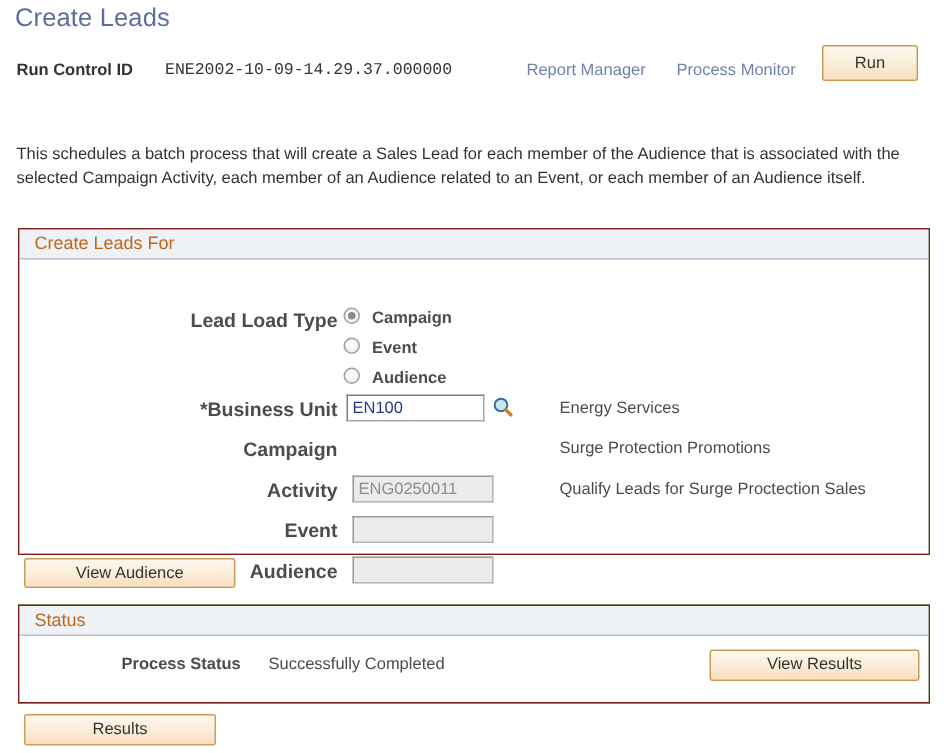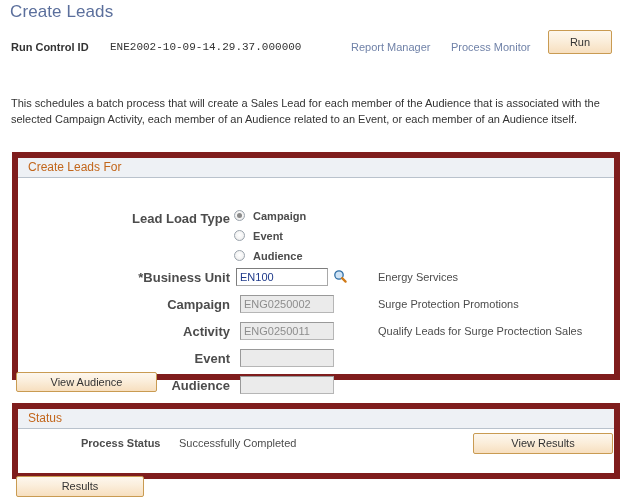--- a/index.html
+++ b/index.html
@@ -101,21 +101,21 @@
     line-height: 16px;
     color: #333333;
   }
 
   
   .panel {
     position: absolute;
     left: 12px;
     width: 608px;
     box-sizing: border-box;
-    border: 6px solid #7f1d1d;
+    border: 1px solid #7f1d1d;
     background: #22c55e;
   }
   .panel-header {
     height: 19px;
     background: #eef1f5;
     border-bottom: 1px solid #b9c2cc;
     font-size: 12px;
     color: #c2661b;
     padding: 0 0 0 10px;
     line-height: 19px;
@@ -296,21 +296,20 @@
     <input class="ps-input" id="business-unit-input" type="text" style="left: 218px; top: 90px; width: 92px;" value="EN100">
     <span class="lookup-icon" style="left:315px; top:91px;">
       <svg width="14" height="14" viewBox="0 0 14 14">
         <circle cx="6" cy="6" r="4.2" fill="#cfe3f5" stroke="#2f6ea5" stroke-width="1.3"></circle>
         <line x1="9.1" y1="9.1" x2="12.6" y2="12.6" stroke="#d07a17" stroke-width="2.2" stroke-linecap="round"></line>
       </svg>
     </span>
     <span class="desc-text" style="left:360px; top:93px;">Energy Services</span>
 
     <span class="form-label" style="left:60px; top:119px; width:152px;">Campaign</span>
-    <input class="ps-input" id="campaign-input" type="text" disabled="" style="left: 222px; top: 117px; width: 94px;" value="ENG0250002">
     <span class="desc-text" style="left:360px; top:120px;">Surge Protection Promotions</span>
 
     <span class="form-label" style="left:60px; top:146px; width:152px;">Activity</span>
     <input class="ps-input" id="activity-input" type="text" disabled="" style="left: 222px; top: 144px; width: 94px;" value="ENG0250011">
     <span class="desc-text" style="left:360px; top:147px;">Qualify Leads for Surge Proctection Sales</span>
 
     <span class="form-label" style="left:60px; top:173px; width:152px;">Event</span>
     <input class="ps-input" id="event-input" type="text" disabled="" style="left: 222px; top: 171px; width: 94px;" value="">
 
     <span class="form-label" style="left:60px; top:200px; width:152px;">Audience</span>

